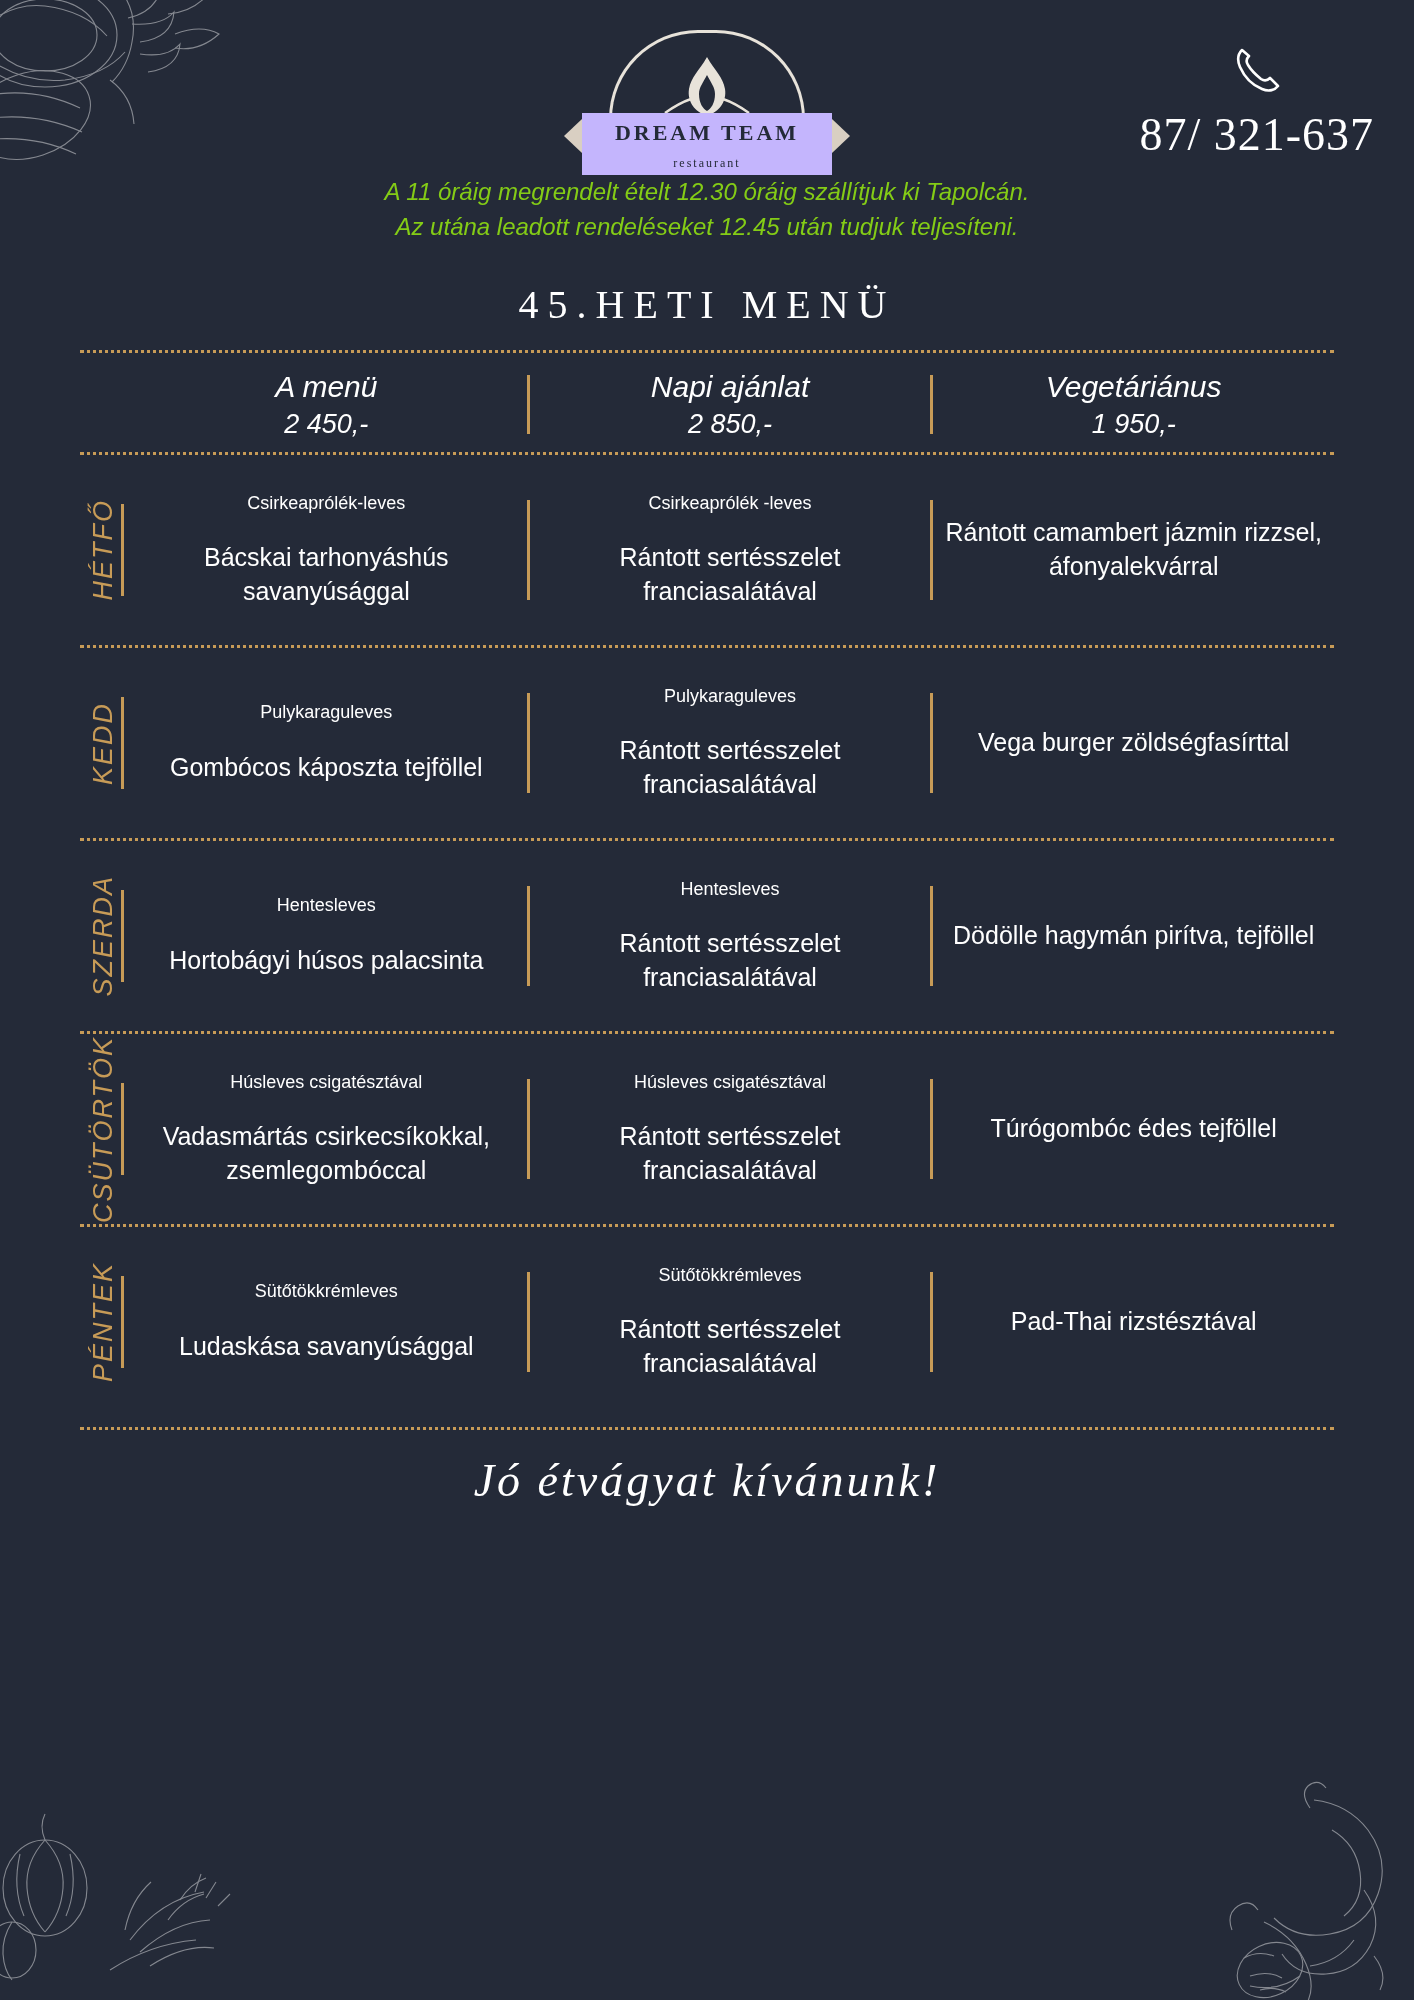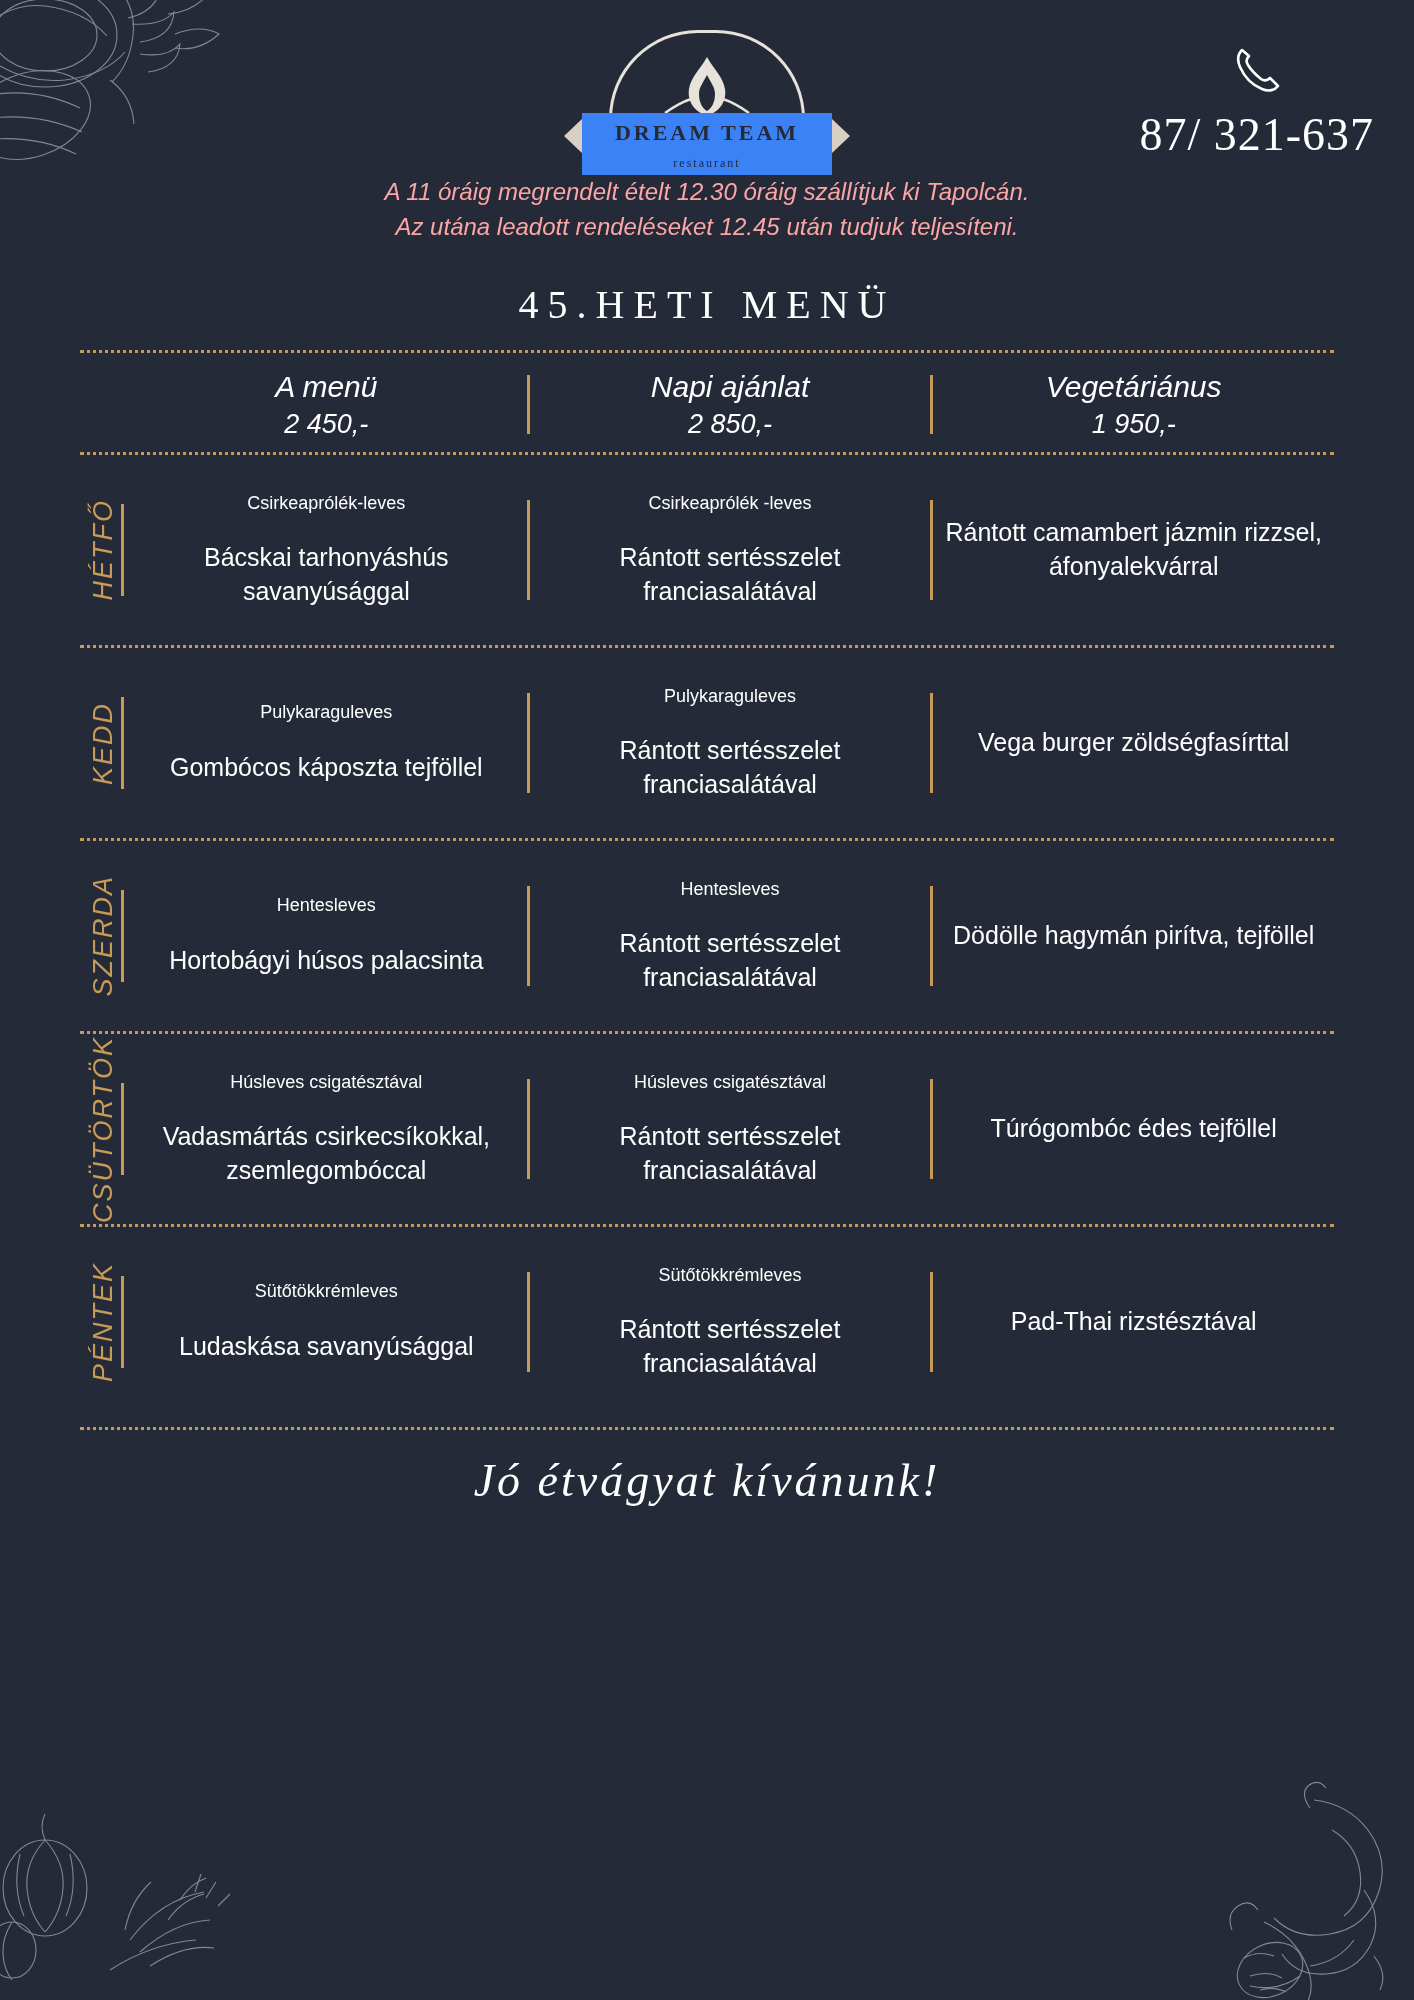--- a/index.html
+++ b/index.html
@@ -54,21 +54,21 @@
     position: absolute;
     bottom: 0;
     left: 50%;
     transform: translateX(-50%);
     width: 120px;
     height: 66px;
   }
   .logo-band {
     width: 250px;
     margin: -6px auto 0;
-    background: #3b82f6;
+    background: #c4b5fd;
     color: #242a38;
     padding: 7px 0 4px;
     position: relative;
   }
   .logo-band .name {
     font-family: "Liberation Serif", serif;
     font-size: 22px;
     letter-spacing: 3px;
     font-weight: bold;
   }
@@ -103,21 +103,21 @@
     letter-spacing: 1px;
     color: #ffffff;
   }
 
   
   .info {
     text-align: center;
     font-style: italic;
     font-size: 24px;
     line-height: 1.45;
-    color: #fca5a5;
+    color: #84cc16;
     margin-top: -10px;
   }
 
   
   .menu-title {
     text-align: center;
     font-family: "Liberation Serif", serif;
     font-size: 40px;
     letter-spacing: 9px;
     margin-top: 36px;

